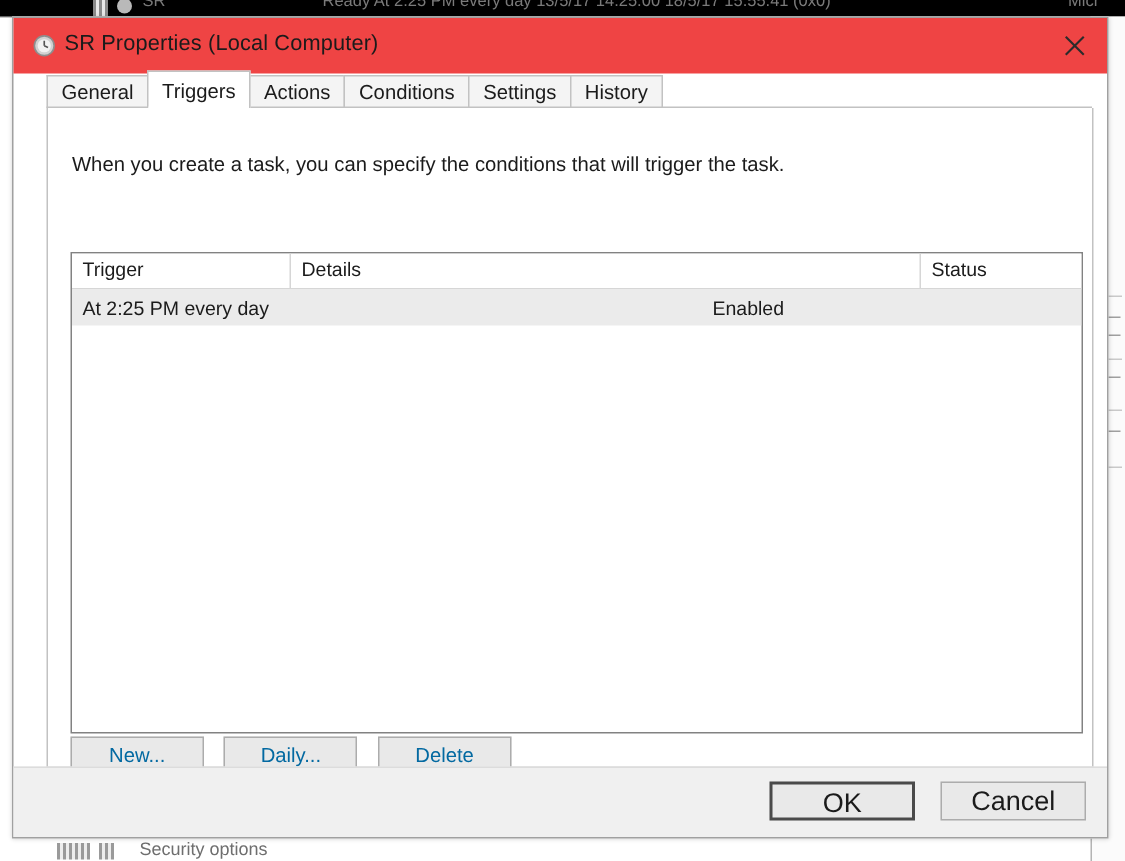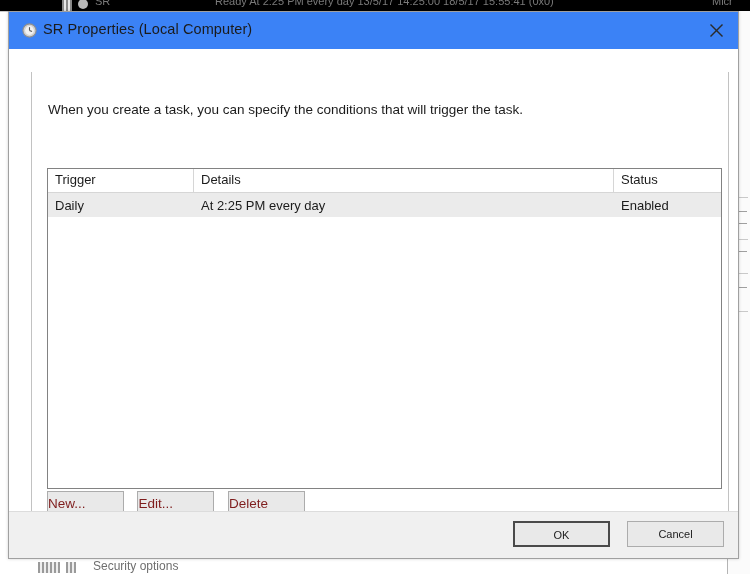--- a/index.html
+++ b/index.html
@@ -97,21 +97,21 @@
     width: 731px;
     height: 548px;
     background: #ffffff;
     border: 1px solid #a0a0a0;
     box-sizing: border-box;
     box-shadow: 0 0 3px rgba(0,0,0,0.18);
   }
   .titlebar {
     position: relative;
     height: 37px;
-    background: #3b82f6;
+    background: #ef4444;
     border-bottom: none;
     text-align: right;
   }
   .title-icon {
     position: absolute;
     left: 13px; top: 11px;
     width: 15px; height: 15px;
   }
   .title-text {
     position: absolute;
@@ -249,25 +249,26 @@
     overflow: hidden;
   }
 
   
   .btnrow {
     position: absolute;
     left: 15px; top: 419px;
   }
   .btn {
     display: inline-block;
-    width: 77px;
+    width: 89px;
     height: 25px;
     line-height: 23px;
+    text-align: center;
     font-size: 13.5px;
-    color: #7f1d1d;
+    color: #0369a1;
     background: #e9e9e9;
     border: 1px solid #acacac;
     box-sizing: border-box;
     margin-right: 9px;
     cursor: default;
     vertical-align: top;
   }
 
   
   .footer {
@@ -281,21 +282,21 @@
   .footer-btns {
     position: absolute;
     right: 14px; top: 9px;
     display: flex;
   }
   .fbtn {
     width: 97px;
     height: 26px;
     line-height: 24px;
     text-align: center;
-    font-size: 11px;
+    font-size: 18px;
     color: #1b1b1b;
     background: #e9e9e9;
     border: 1px solid #acacac;
     box-sizing: border-box;
     margin-left: 17px;
     cursor: default;
   }
   .fbtn.default {
     border: 2px solid #4a4a4a;
   }
@@ -345,41 +346,60 @@
     </span>
     <span class="title-text">SR Properties (Local Computer)</span>
     <div class="close-btn">
       <svg width="15" height="15" viewBox="0 0 15 15">
         <line x1="1.5" y1="1.5" x2="13.5" y2="13.5" stroke="#2b2b2b" stroke-width="1.4"></line>
         <line x1="13.5" y1="1.5" x2="1.5" y2="13.5" stroke="#2b2b2b" stroke-width="1.4"></line>
       </svg>
     </div>
   </div>
 
+  <div class="tabstrip">
+    <div class="tab">
+        <span>General</span>
+      </div>
+    <div class="tab active">
+        <span>Triggers</span>
+      </div>
+    <div class="tab">
+        <span>Actions</span>
+      </div>
+    <div class="tab">
+        <span>Conditions</span>
+      </div>
+    <div class="tab">
+        <span>Settings</span>
+      </div>
+    <div class="tab">
+        <span>History</span>
+      </div>
+  </div>
 
   <div class="tabpage">
 
     <div class="desc">When you create a task, you can specify the conditions that will trigger the task.</div>
 
     <div class="listview">
       <div class="lv-header">
         <div class="lv-th col-trigger">Trigger</div>
         <div class="lv-th col-details">Details</div>
         <div class="lv-th col-status">Status</div>
       </div>
       <div class="lv-row">
-        <div class="lv-td col-trigger">Daily</div>
         <div class="lv-td col-details">At 2:25 PM every day</div>
         <div class="lv-td col-status">Enabled</div>
       </div>
     </div>
 
     <div class="btnrow">
       <div class="btn">New...</div>
-      <div class="btn">Edit...</div>
+      <div class="btn">Daily...</div>
       <div class="btn">Delete</div>
     </div>
 
   </div>
 
   <div class="footer">
     <div class="footer-btns">
       <div class="fbtn default">OK</div>
       <div class="fbtn">Cancel</div>
     </div>

